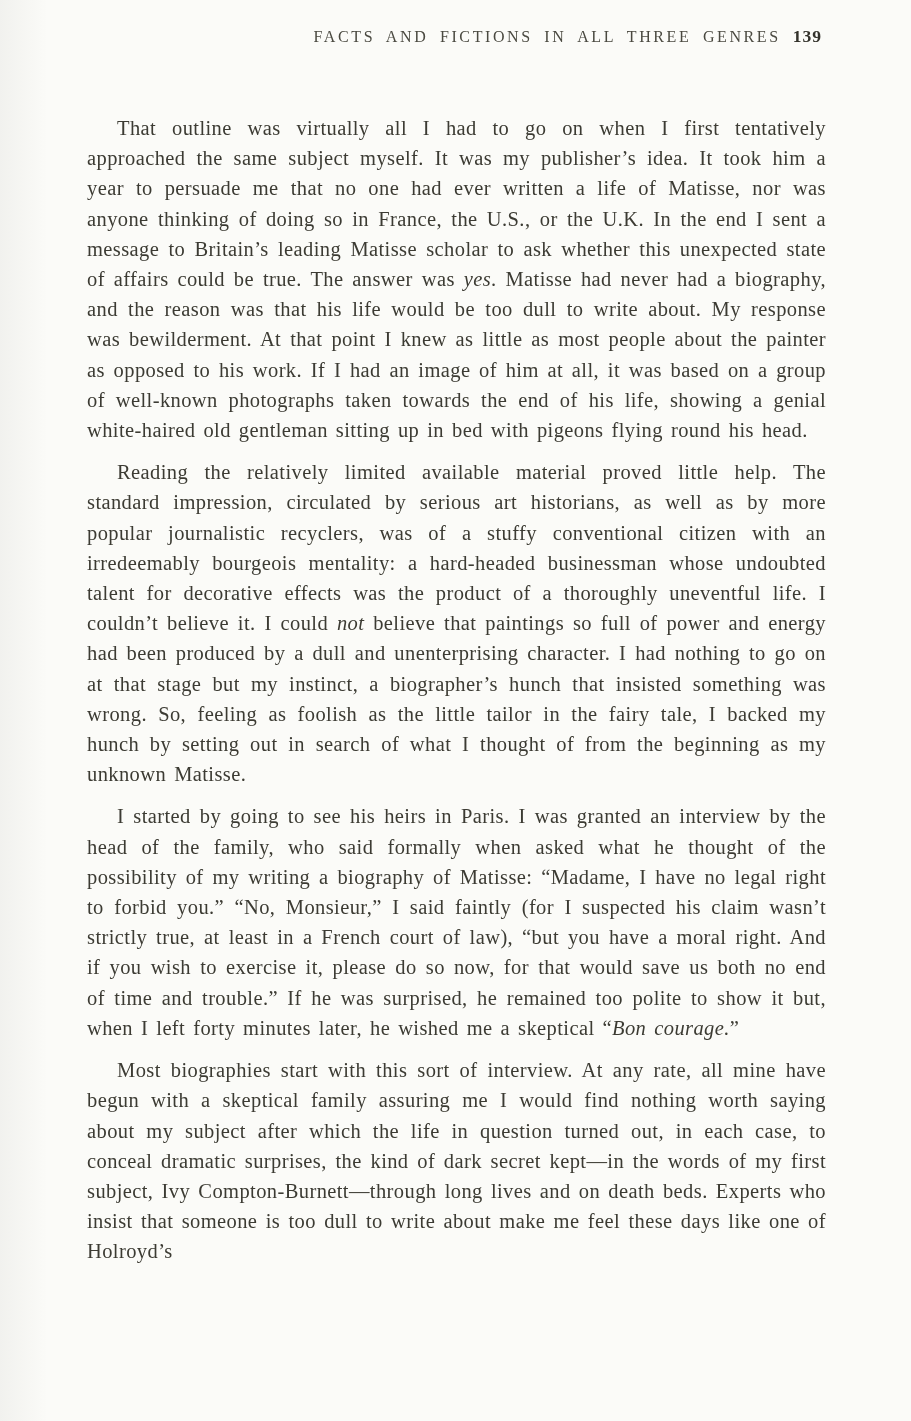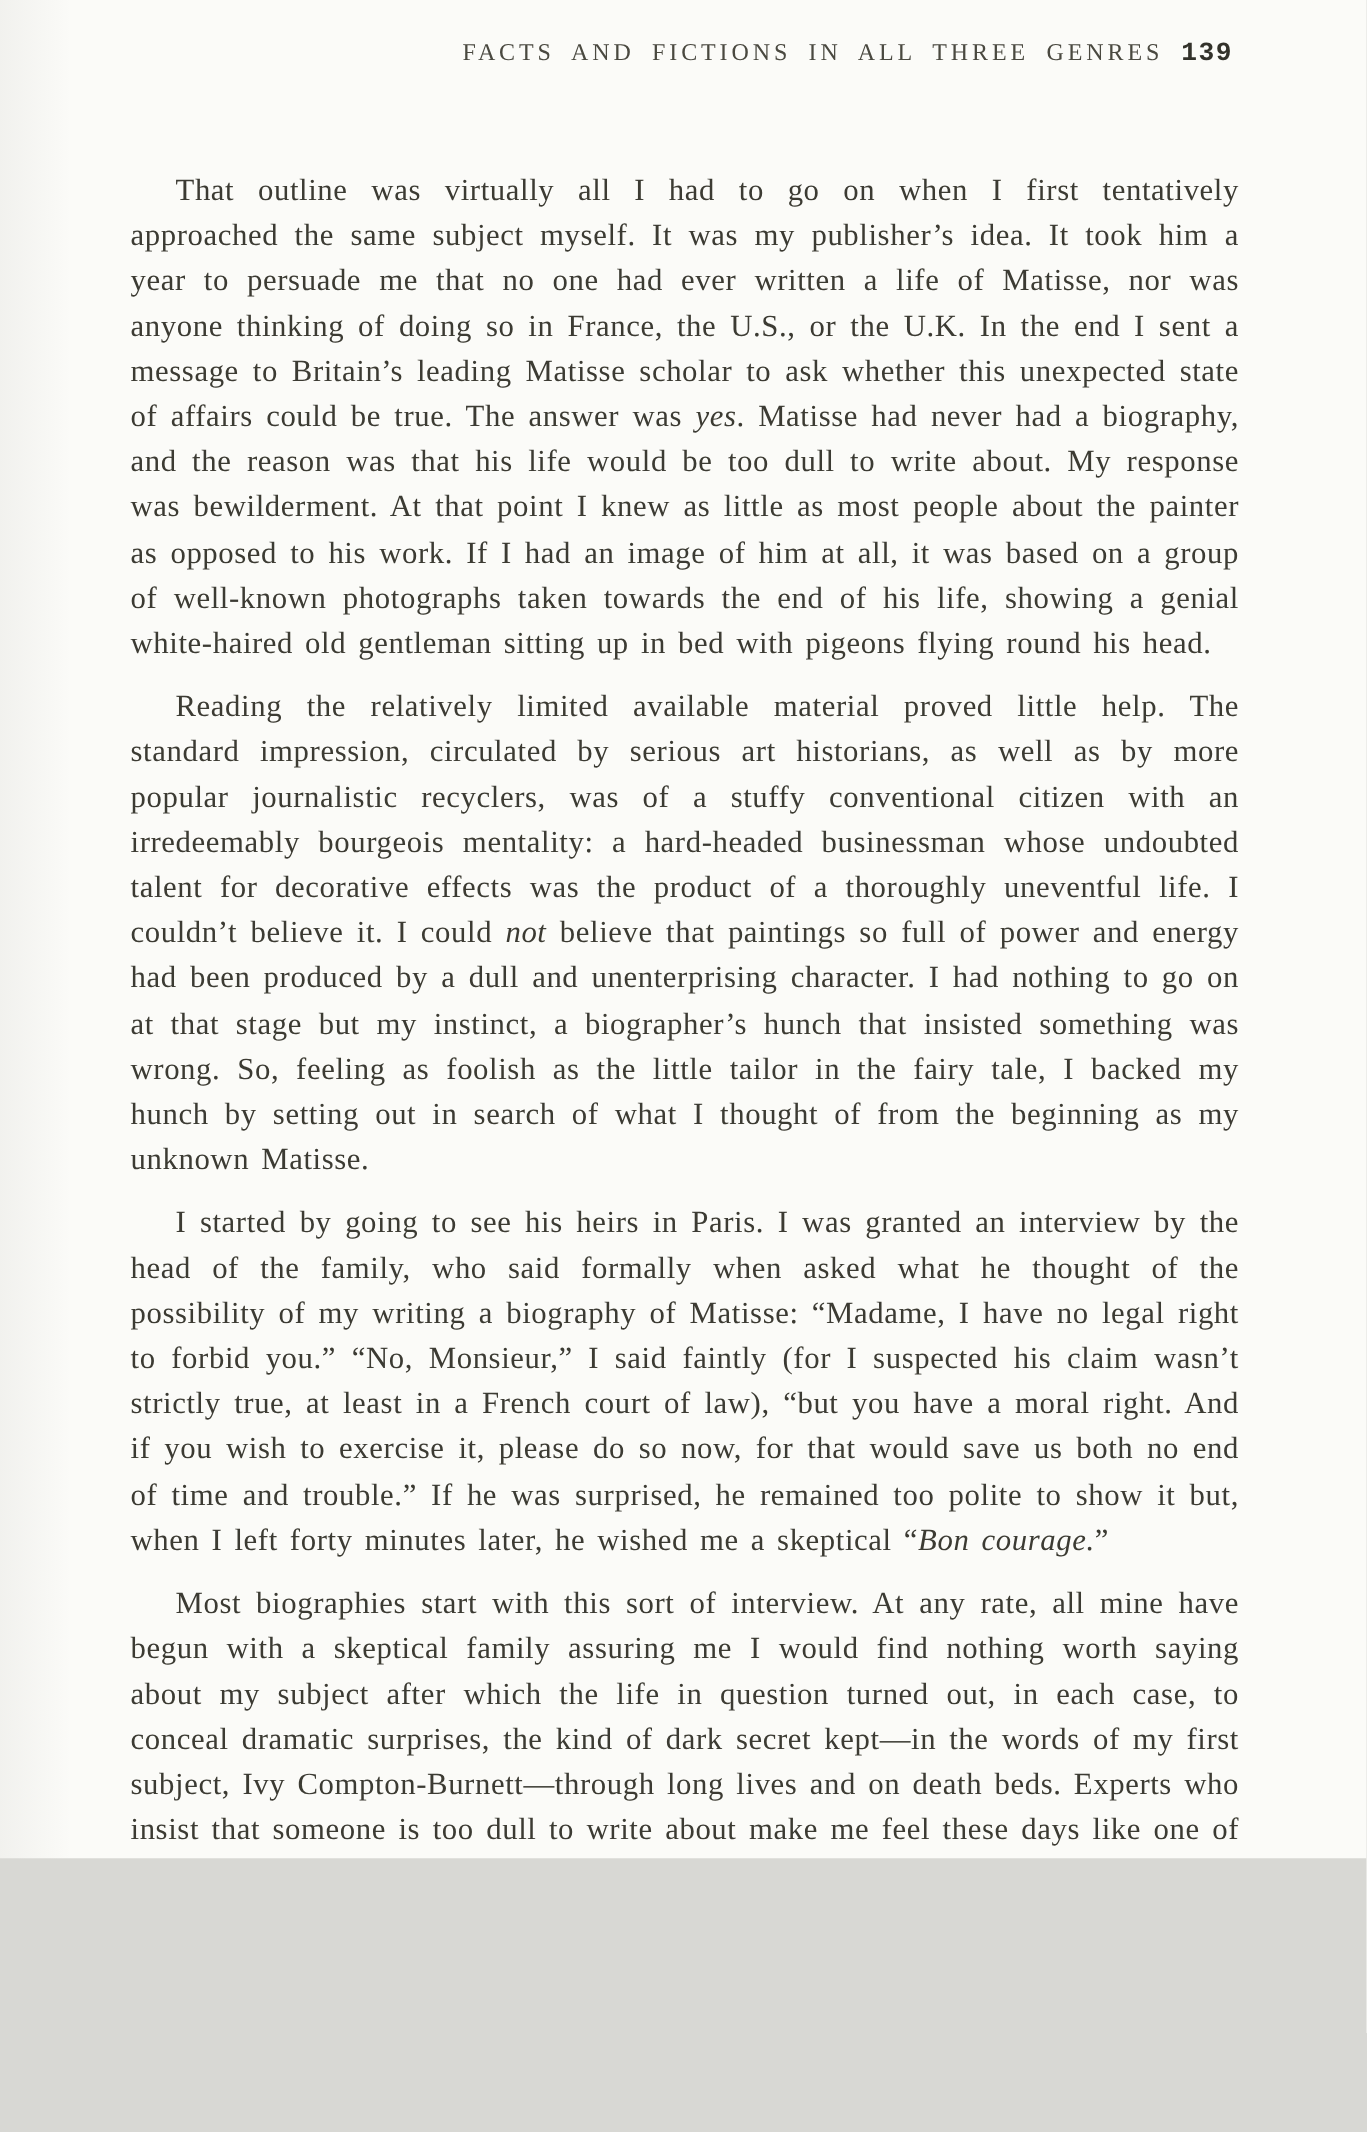--- a/index.html
+++ b/index.html
@@ -3,21 +3,21 @@
 <meta charset="utf-8">
 <style>
   html, body { margin:0; padding:0; }
   body {
     background:#d8d8d4;
     font-family:"Liberation Serif", serif;
   }
   .book-page {
     position:relative;
     width:911px;
-    height:1239px;
+    height:1421px;
     background: var(--page-bg, #fbfbf8);
     background-image: linear-gradient(90deg, rgba(60,58,50,0.05) 0px, rgba(60,58,50,0.0) 48px);
     box-sizing:border-box;
     padding:26px 73px 0 75px;
     color: var(--ink, #3c3b33);
     overflow:hidden;
   }
   .running-head {
     display:flex;
     justify-content:flex-end;
@@ -28,21 +28,20 @@
     word-spacing:5px;
     color:#4a4940;
     white-space:nowrap;
   }
   .running-head .page-number {
     font-weight:700;
     font-size:17.5px;
     letter-spacing:1px;
     margin-left:12px;
     color:#33322b;
-    font-family:Liberation Mono, monospace;
   }
   .body-text { margin-top:66px; }
   .para {
     margin:12px;
     font-size:20.5px;
     line-height:30.2px;
     text-align:justify;
     text-indent:30px;
     letter-spacing:0.4px;
     word-spacing:2.5px;

